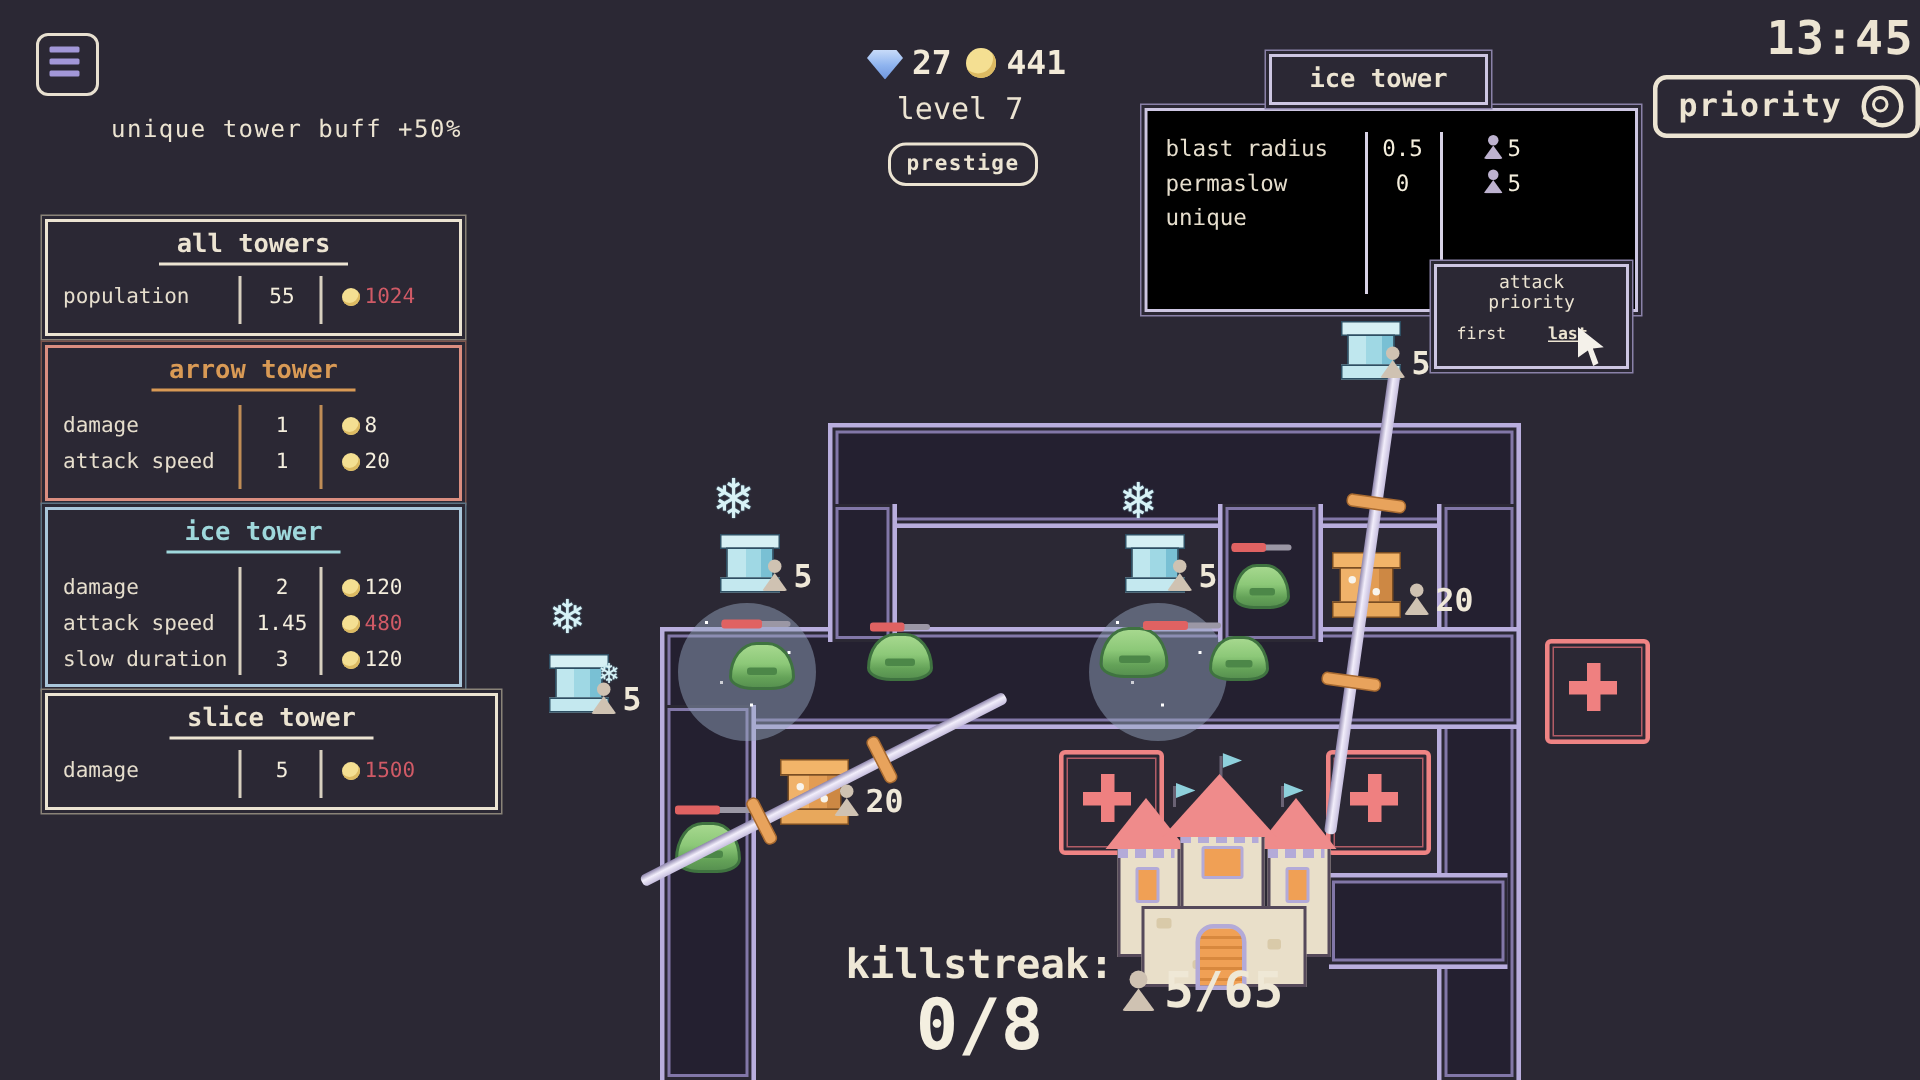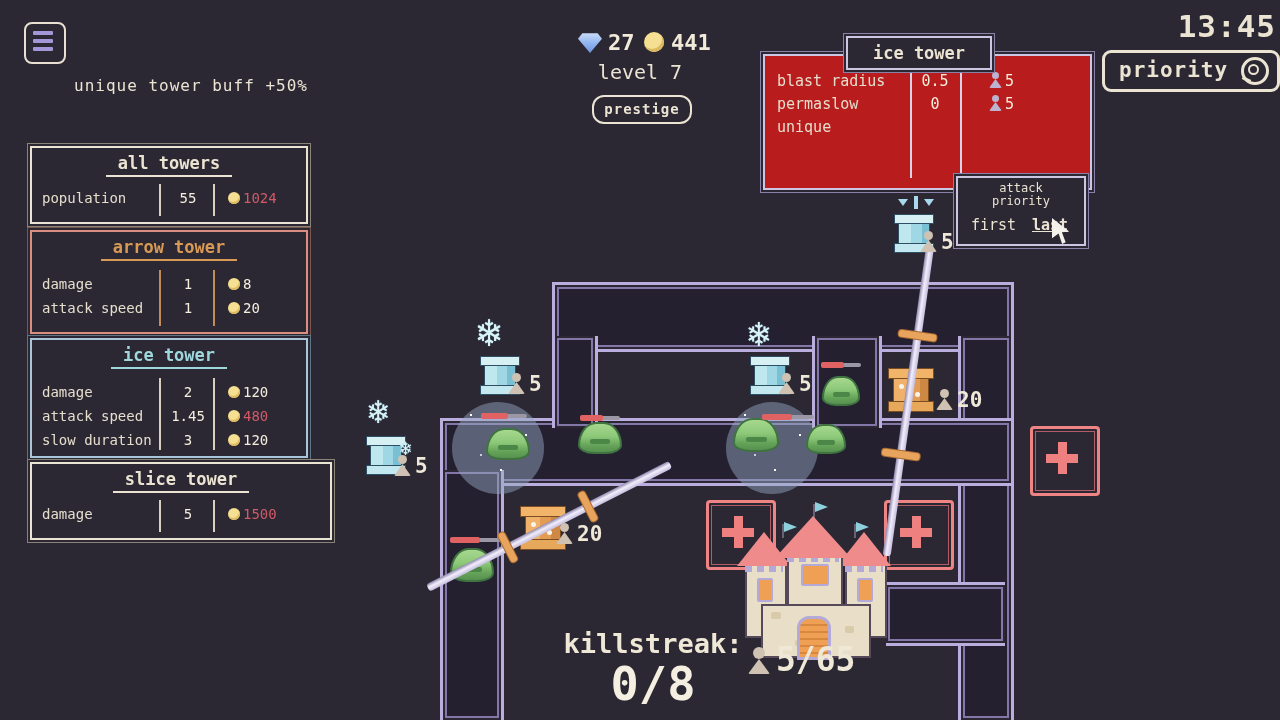--- a/index.html
+++ b/index.html
@@ -33,39 +33,39 @@
   .prow{position:absolute;left:0;width:100%;height:22px;font-size:14px;}
   .prow .lab{position:absolute;left:10px;top:2px;color:#e6decd;}
   .prow .val{position:absolute;left:131px;top:2px;width:50px;text-align:center;color:#f4eedd;}
   .pdiv{position:absolute;width:2px;background:var(--dv);}
   .cost{position:absolute;left:196px;top:2px;}
   .cost .coin{position:absolute;left:0;top:2px;width:12px;height:12px;box-shadow:inset -1px -2px 0 #dcba62;}
   .cost .n{position:absolute;left:15px;top:0;font-size:14px;color:#f4eedd;white-space:nowrap;}
   .cost.bad .n{color:#d05a66;}
 
   
-  .sel-panel{left:763px;top:54px;width:325px;height:132px;border:2px solid #cdc6e2;
-     box-shadow:0 0 0 2px #2b2834,0 0 0 3px #8a81a8;background:#b91c1c;z-index:30;}
+  .sel-panel{left:763px;top:72px;width:325px;height:132px;border:2px solid #cdc6e2;
+     box-shadow:0 0 0 2px #2b2834,0 0 0 3px #8a81a8;background:#000000;z-index:30;}
   .sel-title{left:846px;top:36px;width:142px;height:30px;border:2px solid #cdc6e2;
      box-shadow:0 0 0 2px #2b2834,0 0 0 3px #8a81a8;background:#2b2834;z-index:31;
      text-align:center;font-size:17px;font-weight:bold;line-height:30px;color:#ece4d2;}
   .srow{position:absolute;left:0;width:100%;height:23px;font-size:15px;}
   .srow .lab{position:absolute;left:12px;top:2px;color:#e6decd;}
   .srow .val{position:absolute;left:147px;top:2px;width:46px;text-align:center;color:#f4eedd;}
   .srow .pcost{position:absolute;left:224px;top:2px;color:#f4eedd;}
   .sdiv{position:absolute;width:2px;background:#d8d2e6;top:14px;height:108px;}
   .person{display:inline-block;position:relative;width:13px;height:16px;vertical-align:-2px;margin-right:3px;}
   .person i{position:absolute;left:3px;top:0;width:7px;height:7px;border-radius:50%;background:#cfc2b2;}
   .person b{position:absolute;left:0;top:7px;width:13px;height:9px;background:#cfc2b2;
             clip-path:polygon(50% 0,100% 100%,0 100%);border-radius:2px;}
   .person.lav i,.person.lav b{background:#bdb2cf;}
   .ap-box{left:956px;top:176px;width:126px;height:66px;border:2px solid #cdc6e2;
      box-shadow:0 0 0 2px #2b2834,0 0 0 3px #8a81a8;background:#2b2834;z-index:32;}
   .ap-box .t{position:absolute;left:0;top:4px;width:100%;text-align:center;font-size:12px;line-height:13px;color:#ece4d2;}
-  .ap-opt{position:absolute;top:38px;font-size:15px;color:#ece4d2;}
+  .ap-opt{position:absolute;top:38px;font-size:11px;color:#ece4d2;}
   .ap-opt.selected{text-decoration:underline;font-weight:bold;}
   .cursor{left:1052px;top:218px;width:22px;height:26px;z-index:40;background:#f4f1ea;
      clip-path:polygon(0 0,0 78%,30% 60%,46% 100%,62% 93%,45% 55%,78% 52%);
      filter:drop-shadow(1px 1px 0 #1c1a22);}
 
   
   .lane{background:#242030;border:3px solid #b9aede;box-shadow:inset 0 0 0 2px #2b2834,inset 0 0 0 4px #8277a8;}
   .lane.open-v{border-top:none;border-bottom:none;}
   .lane.open-h{border-left:none;border-right:none;}
 

